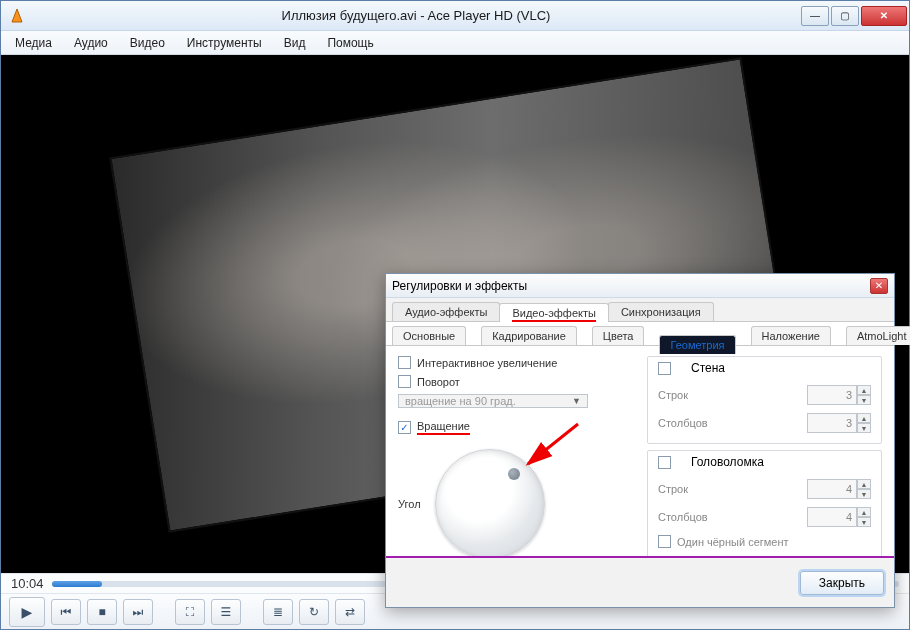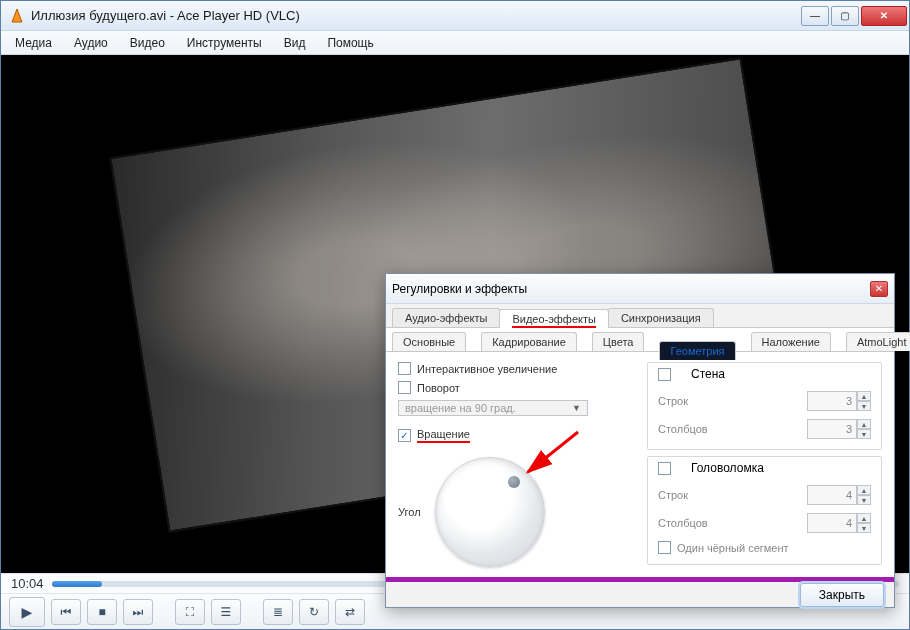--- a/index.html
+++ b/index.html
@@ -1,19 +1,19 @@
 <!DOCTYPE html>
 <html><head>
 <meta charset="utf-8">
 <style>
 * { box-sizing: border-box; margin: 0; padding: 0; }
 body { font-family: "Segoe UI", Tahoma, sans-serif; font-size: 12px; background: #fff; width: 910px; height: 630px; overflow: hidden; position: relative; }
 
 
-.main-window { width: 910px; height: 630px; border: 1px solid #5a7ea8; background: #fff; display: flex; flex-direction: column; }
+.main-window { width: 910px; height: 630px; border: 1px solid #5a7ea8; background: #fff; display: flex; flex-direction: column; text-align: center; }
 .titlebar { height: 30px; background: linear-gradient(#f4f8fc,#dde9f7); display: flex; align-items: center; padding: 0 2px 0 8px; border-bottom: 1px solid #c5d6e8; position: relative; }
 .app-icon { width: 16px; height: 16px; margin-right: 6px; display: inline-flex; align-items: center; justify-content: center; }
 .app-title { flex: 1; color: #1a1a1a; font-size: 13px; }
 .win-btns { display: flex; gap: 2px; }
 .win-btn { width: 28px; height: 20px; border: 1px solid #8aa0bb; background: linear-gradient(#f6f9fc,#dbe7f3); border-radius: 2px; display: flex; align-items: center; justify-content: center; font-size: 10px; color: #222; cursor: pointer; }
 .win-btn.close { width: 46px; background: linear-gradient(#e77,#c33); border-color: #a22; color: #fff; font-weight: bold; }
 
 
 .menubar { height: 24px; background: linear-gradient(#f9fbfd,#eef3f9); border-bottom: 1px solid #cfd9e5; display: flex; align-items: center; padding: 0 4px; gap: 2px; }
 .menu-item { padding: 3px 10px; color: #222; cursor: pointer; border-radius: 2px; }
@@ -37,21 +37,21 @@
 .cbtn { width: 30px; height: 26px; border: 1px solid #b8c4d2; background: linear-gradient(#fdfefe,#e8edf3); border-radius: 3px; display: flex; align-items: center; justify-content: center; color: #3a5068; cursor: pointer; }
 .cbtn.play { width: 36px; height: 30px; font-size: 14px; }
 .cgap { width: 10px; }
 
 .statusbar { height: 20px; background: linear-gradient(#f4f7fb,#e7edf4); border-top: 1px solid #d0d9e3; display: flex; align-items: center; font-size: 11px; color: #333; }
 .status-cell { padding: 0 8px; border-right: 1px solid #d0d9e3; height: 100%; display: flex; align-items: center; }
 .status-cell.grow { flex: 1; }
 
 
 .dialog { position: absolute; left: 385px; top: 273px; width: 510px; height: 335px; background: #f2f2f2; border: 1px solid #7a91ab; box-shadow: 0 4px 16px rgba(0,0,0,.35); display: flex; flex-direction: column; }
-.dlg-title { height: 30px; background: linear-gradient(#fdfdfd,#e8eef5); border-bottom: 1px solid #cfd9e5; display: flex; align-items: center; padding: 0 6px; font-size: 12px; }
+.dlg-title { height: 24px; background: linear-gradient(#fdfdfd,#e8eef5); border-bottom: 1px solid #cfd9e5; display: flex; align-items: center; padding: 0 6px; font-size: 12px; }
 .dlg-title span { flex: 1; }
 .dlg-close { width: 18px; height: 16px; background: linear-gradient(#e77,#c33); border: 1px solid #a33; color: #fff; font-size: 10px; display: flex; align-items: center; justify-content: center; cursor: pointer; border-radius: 2px; }
 
 .tabrow { display: flex; height: 24px; background: #f2f2f2; padding: 4px 6px 0 6px; gap: 0; border-bottom: 1px solid #c8c8c8; }
 .tab { padding: 3px 12px; border: 1px solid #c8c8c8; border-bottom: none; background: #ececec; color: #333; cursor: pointer; font-size: 11px; border-radius: 3px 3px 0 0; margin-right: -1px; }
 .tab.active { background: #fff; position: relative; top: 1px; }
 .tab.marked::after { content:""; display:block; height:2px; background:#e00; margin-top:1px; }
 
 .subtabrow { display: flex; height: 24px; padding: 4px 6px 0 6px; border-bottom: 1px solid #c8c8c8; background: #fff; align-items: center; gap: 16px; }
 .subtab { padding: 3px 10px; border: 1px solid #c8c8c8; border-bottom: none; background: #f4f4f4; color: #333; cursor: pointer; font-size: 11px; margin-right: -1px; border-radius: 3px 3px 0 0; }
@@ -80,21 +80,21 @@
 .arrow-anno svg { overflow: visible; }
 
 .group { border: 1px solid #d6dade; border-radius: 2px; padding: 8px 10px 10px 10px; display: flex; flex-direction: column; gap: 8px; }
 .group .grp-head { display: flex; align-items: center; gap: 20px; margin: -4px 0 2px 0; }
 .field-row { display: flex; align-items: center; justify-content: space-between; font-size: 11px; color: #888; }
 .spin { display: flex; align-items: center; }
 .spin input { width: 50px; height: 20px; border: 1px solid #c0c6cd; background: #f7f7f7; color: #888; text-align: right; padding: 0 4px; font-size: 11px; }
 .spin .btns { display: flex; flex-direction: column; }
 .spin .sp { width: 14px; height: 10px; border: 1px solid #c0c6cd; background: #f0f2f4; font-size: 7px; display: flex; align-items: center; justify-content: center; color: #666; cursor: pointer; }
 
-.dlg-foot { height: 30px; background: #f2f2f2; border-top: 5px solid #a21caf; display: flex; align-items: center; justify-content: flex-end; padding: 0 10px; }
+.dlg-foot { height: 51px; background: #f2f2f2; border-top: 2px solid #a21caf; display: flex; align-items: center; justify-content: flex-end; padding: 0 10px; }
 .close-btn { padding: 4px 18px; border: 1px solid #9fb9d6; background: linear-gradient(#fdfefe,#e2ecf6); border-radius: 3px; cursor: pointer; font-size: 12px; box-shadow: 0 0 0 2px #bcd6f2; }
 </style>
 </head>
 <body>
 
 <div class="main-window">
 
   <div class="titlebar">
     <span class="app-icon">
       <svg width="16" height="16">

